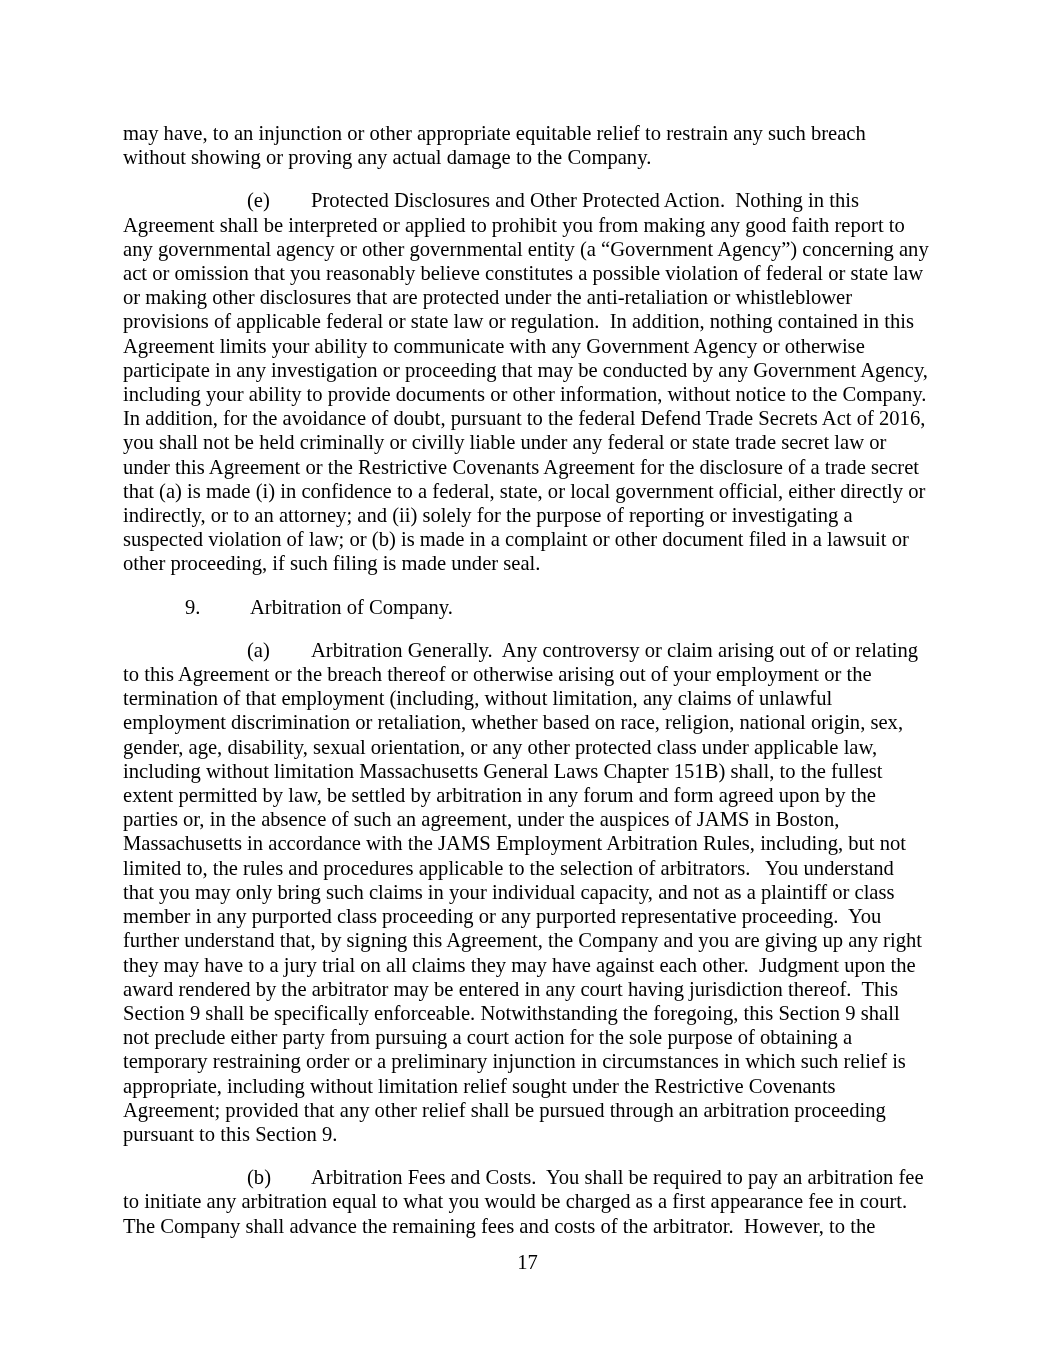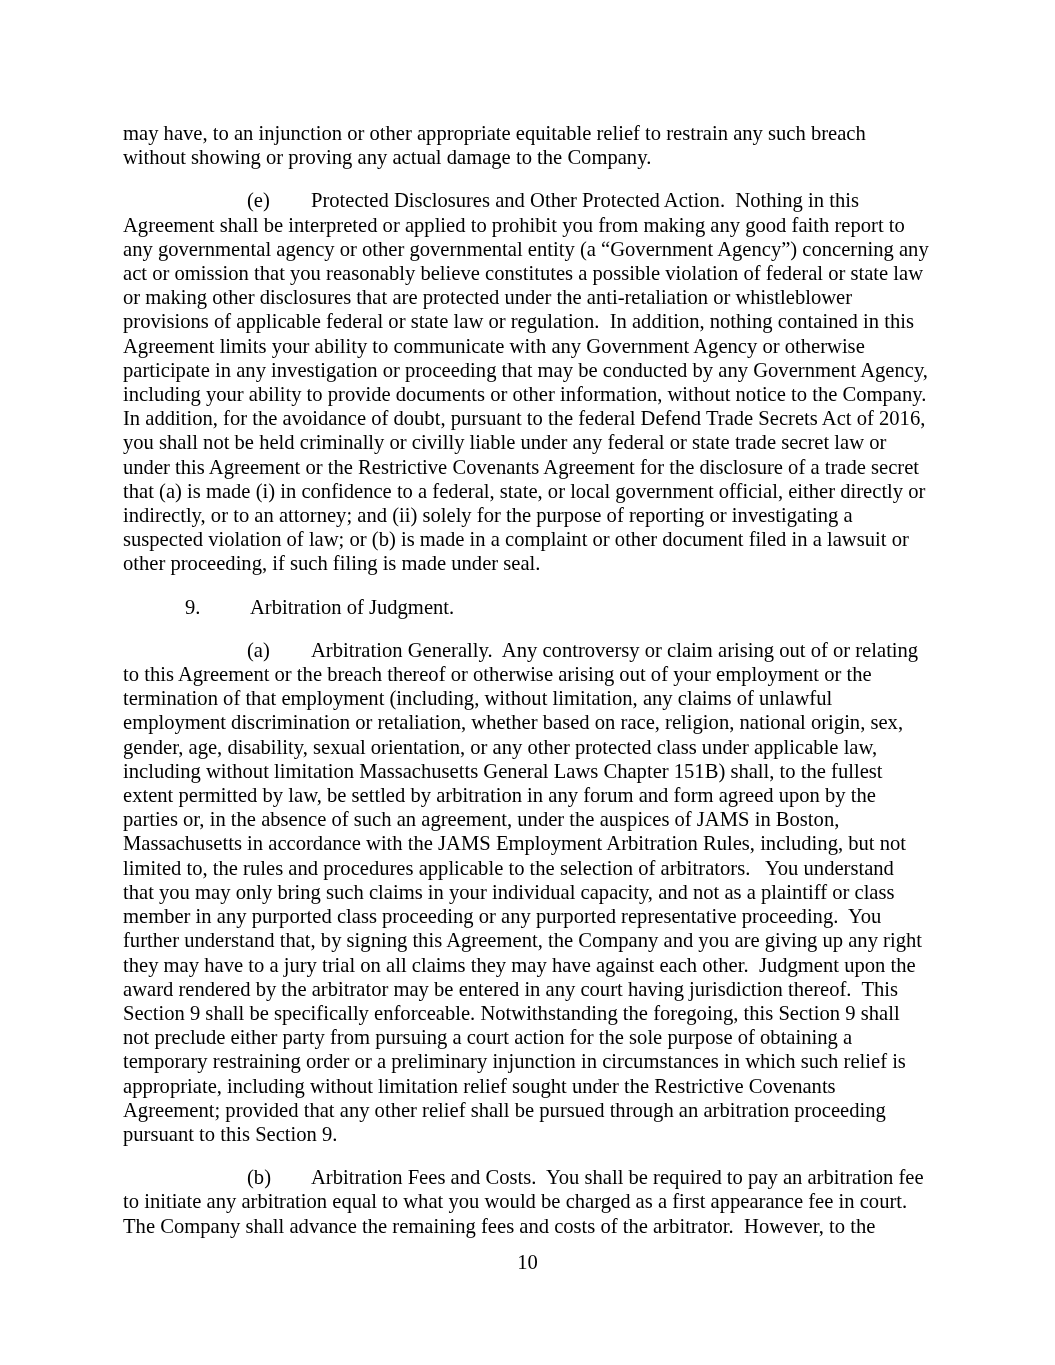--- a/index.html
+++ b/index.html
@@ -58,23 +58,23 @@
 <body>
 
 <div class="page">
 
   <div class="content">
 
     <p><span>may have, to an injunction or other appropriate equitable relief to restrain any such breach without showing or proving any actual damage to the Company.</span></p>
 
     <p><span class="para-label">(e)</span><span class="uh">Protected Disclosures and Other Protected Action</span><span>.  Nothing in this Agreement shall be interpreted or applied to prohibit you from making any good faith report to any governmental agency or other governmental entity (a “Government Agency”) concerning any act or omission that you reasonably believe constitutes a possible violation of federal or state law or making other disclosures that are protected under the anti-retaliation or whistleblower provisions of applicable federal or state law or regulation.  In addition, nothing contained in this Agreement limits your ability to communicate with any Government Agency or otherwise participate in any investigation or proceeding that may be conducted by any Government Agency, including your ability to provide documents or other information, without notice to the Company.  In addition, for the avoidance of doubt, pursuant to the federal Defend Trade Secrets Act of 2016, you shall not be held criminally or civilly liable under any federal or state trade secret law or under this Agreement or the Restrictive Covenants Agreement for the disclosure of a trade secret that (a) is made (i) in confidence to a federal, state, or local government official, either directly or indirectly, or to an attorney; and (ii) solely for the purpose of reporting or investigating a suspected violation of law; or (b) is made in a complaint or other document filed in a lawsuit or other proceeding, if such filing is made under seal.</span></p>
 
-    <p><span class="section-label">9.</span><span class="uh">Arbitration of Judgment</span><span>.</span></p>
+    <p><span class="section-label">9.</span><span class="uh">Arbitration of Company</span><span>.</span></p>
 
     <p><span class="para-label">(a)</span><span class="uh">Arbitration Generally</span><span>.  Any controversy or claim arising out of or relating to this Agreement or the breach thereof or otherwise arising out of your employment or the termination of that employment (including, without limitation, any claims of unlawful employment discrimination or retaliation, whether based on race, religion, national origin, sex, gender, age, disability, sexual orientation, or any other protected class under applicable law, including without limitation Massachusetts General Laws Chapter 151B) shall, to the fullest extent permitted by law, be settled by arbitration in any forum and form agreed upon by the parties or, in the absence of such an agreement, under the auspices of JAMS in Boston, Massachusetts in accordance with the JAMS Employment Arbitration Rules, including, but not limited to, the rules and procedures applicable to the selection of arbitrators.   You understand that you may only bring such claims in your individual capacity, and not as a plaintiff or class member in any purported class proceeding or any purported representative proceeding.  You further understand that, by signing this Agreement, the Company and you are giving up any right they may have to a jury trial on all claims they may have against each other.  Judgment upon the award rendered by the arbitrator may be entered in any court having jurisdiction thereof.  This Section 9 shall be specifically enforceable. Notwithstanding the foregoing, this Section 9 shall not preclude either party from pursuing a court action for the sole purpose of obtaining a temporary restraining order or a preliminary injunction in circumstances in which such relief is appropriate, including without limitation relief sought under the Restrictive Covenants Agreement; provided that any other relief shall be pursued through an arbitration proceeding pursuant to this Section 9.</span></p>
 
     <p><span class="para-label">(b)</span><span class="uh">Arbitration Fees and Costs</span><span>.  You shall be required to pay an arbitration fee to initiate any arbitration equal to what you would be charged as a first appearance fee in court.  The Company shall advance the remaining fees and costs of the arbitrator.  However, to the</span></p>
 
   </div>
 
-  <div class="page-number">10</div>
+  <div class="page-number">17</div>
 
 </div>
 
 </body></html>

